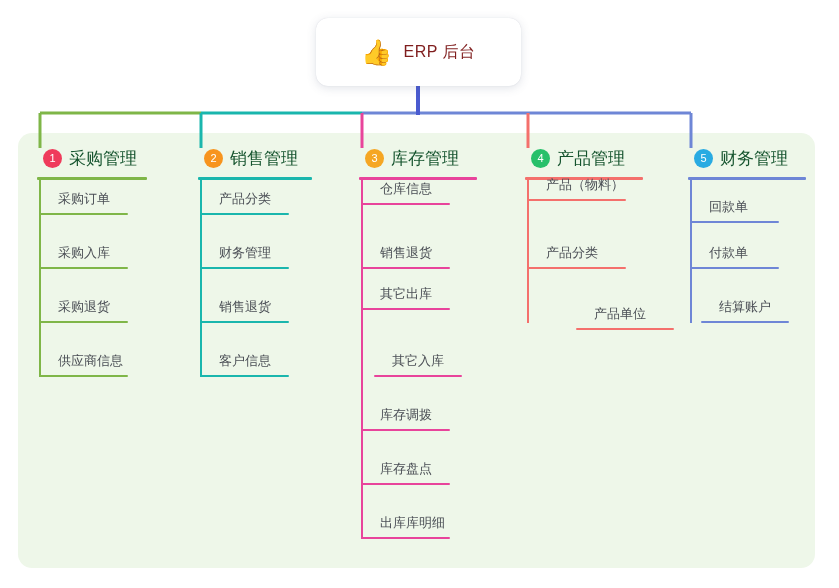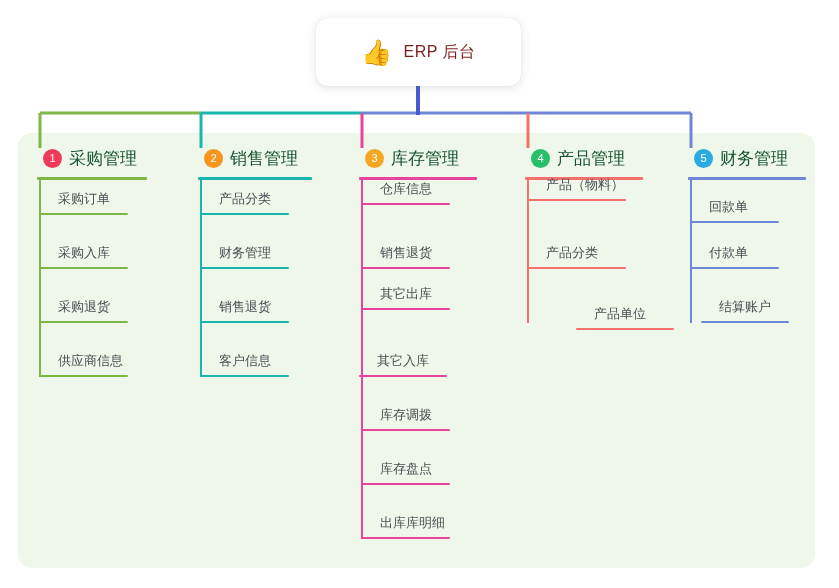--- a/index.html
+++ b/index.html
@@ -153,21 +153,21 @@
           <div class="item-rule" style="width: 88px; background: rgb(232, 68, 155);"></div>
         </div>
         <div class="item" style="top: 90px; left: 3px; width: 88px; height: 34px;">
           <span class="item-label">销售退货</span>
           <div class="item-rule" style="width: 88px; background: rgb(232, 68, 155);"></div>
         </div>
         <div class="item" style="top: 131px; left: 3px; width: 88px; height: 34px;">
           <span class="item-label">其它出库</span>
           <div class="item-rule" style="width: 88px; background: rgb(232, 68, 155);"></div>
         </div>
-        <div class="item" style="top: 198px; left: 0; width: 88px; height: 34px;">
+        <div class="item" style="top: 198px; left: 15px; width: 88px; height: 34px;">
           <span class="item-label">其它入库</span>
           <div class="item-rule" style="width: 88px; background: rgb(232, 68, 155);"></div>
         </div>
         <div class="item" style="top: 252px; left: 3px; width: 88px; height: 34px;">
           <span class="item-label">库存调拨</span>
           <div class="item-rule" style="width: 88px; background: rgb(232, 68, 155);"></div>
         </div>
         <div class="item" style="top: 306px; left: 3px; width: 88px; height: 34px;">
           <span class="item-label">库存盘点</span>
           <div class="item-rule" style="width: 88px; background: rgb(232, 68, 155);"></div>

